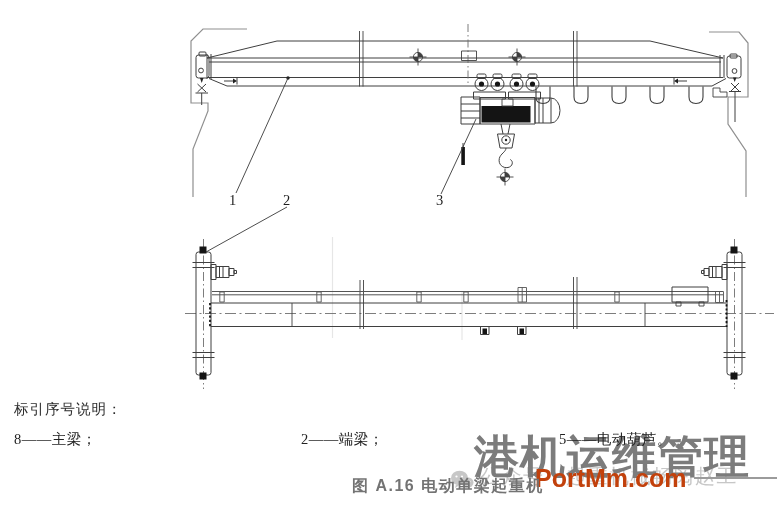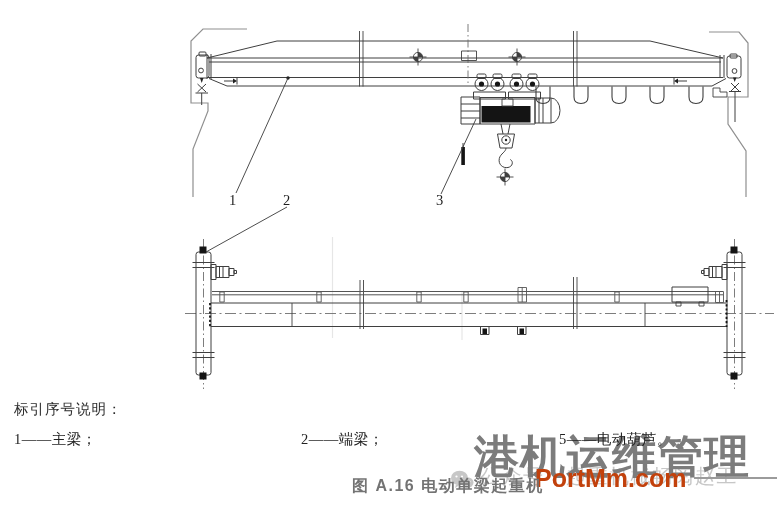--- a/index.html
+++ b/index.html
@@ -256,21 +256,21 @@
       <line x1="441" y1="194" x2="476" y2="119"></line>
     </g>
     <g stroke="none" fill="#1d1d1d" font-family="Liberation Serif, serif" font-size="14.5">
       <text x="229" y="205">1</text>
       <text x="283" y="205">2</text>
       <text x="436" y="205">3</text>
     </g>
   </svg>
 
   <div class="txt legend-title">标引序号说明：</div>
-  <div class="txt legend-item li-1">1——主梁；</div>
+  <div class="txt legend-item li-1">8——主梁；</div>
   <div class="txt legend-item li-2">2——端梁；</div>
   <div class="txt legend-item li-3">5——电动葫芦。</div>
 
   <div class="txt wm-brand">港机运维管理</div>
   <div class="txt wm-account">
     <svg width="24" height="20" viewBox="0 0 24 20">
       <ellipse cx="9.5" cy="8" rx="8.5" ry="7.3" fill="#c7c7c7"></ellipse>
       <circle cx="6.5" cy="6.5" r="1.1" fill="#ffffff"></circle>
       <circle cx="12" cy="6.5" r="1.1" fill="#ffffff"></circle>
       <path d="M6,14.5 L5,18 L9,15.4 Z" fill="#c7c7c7"></path>

